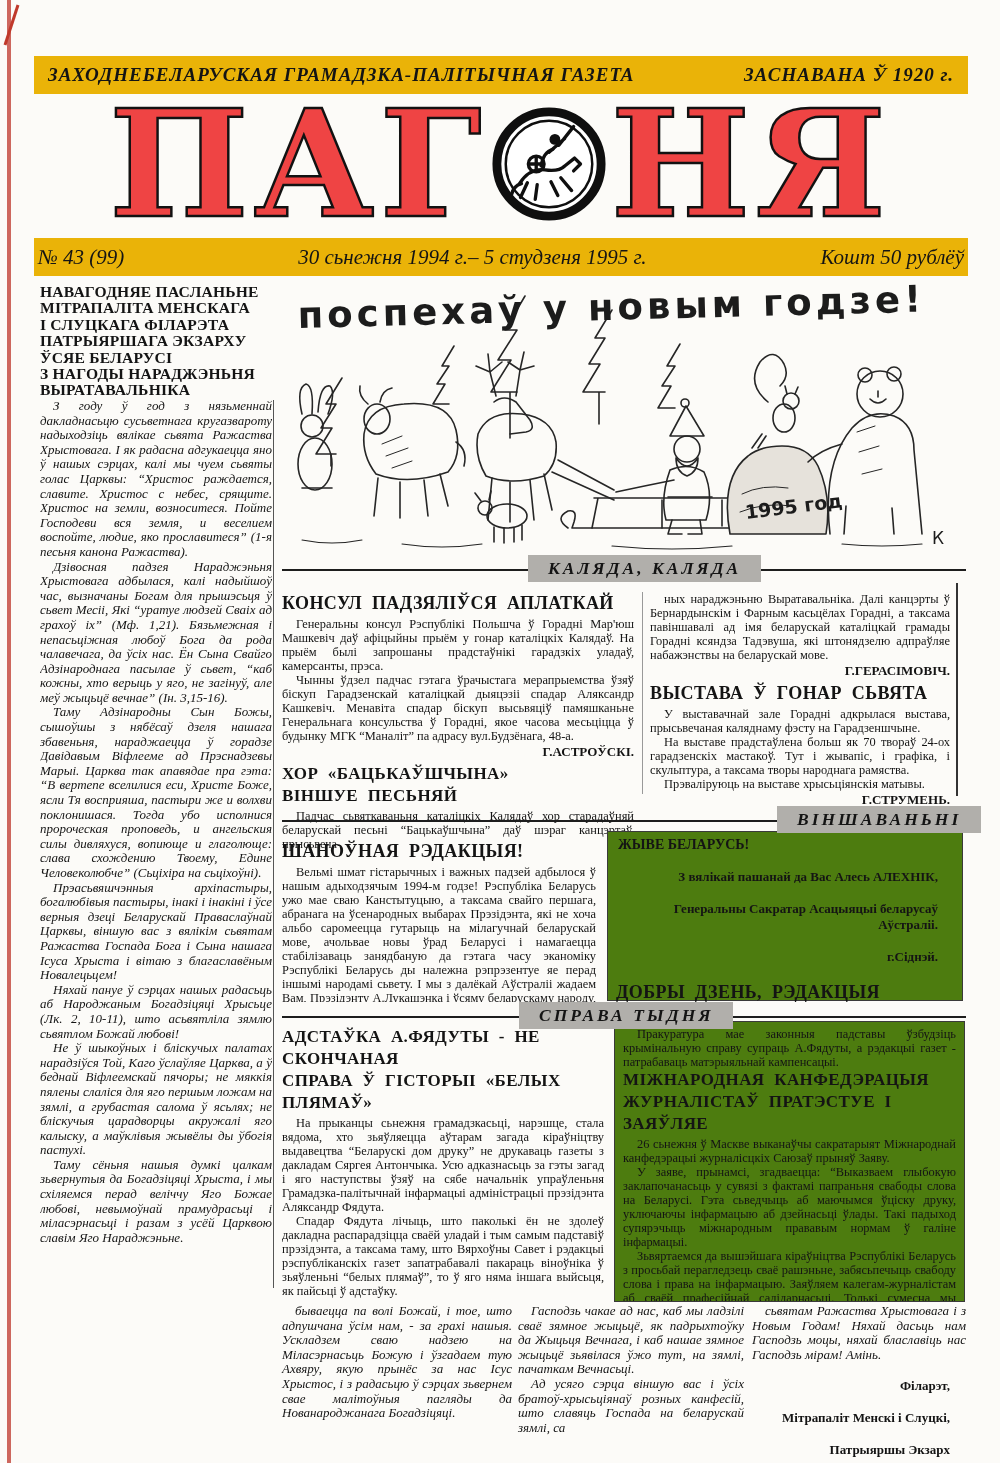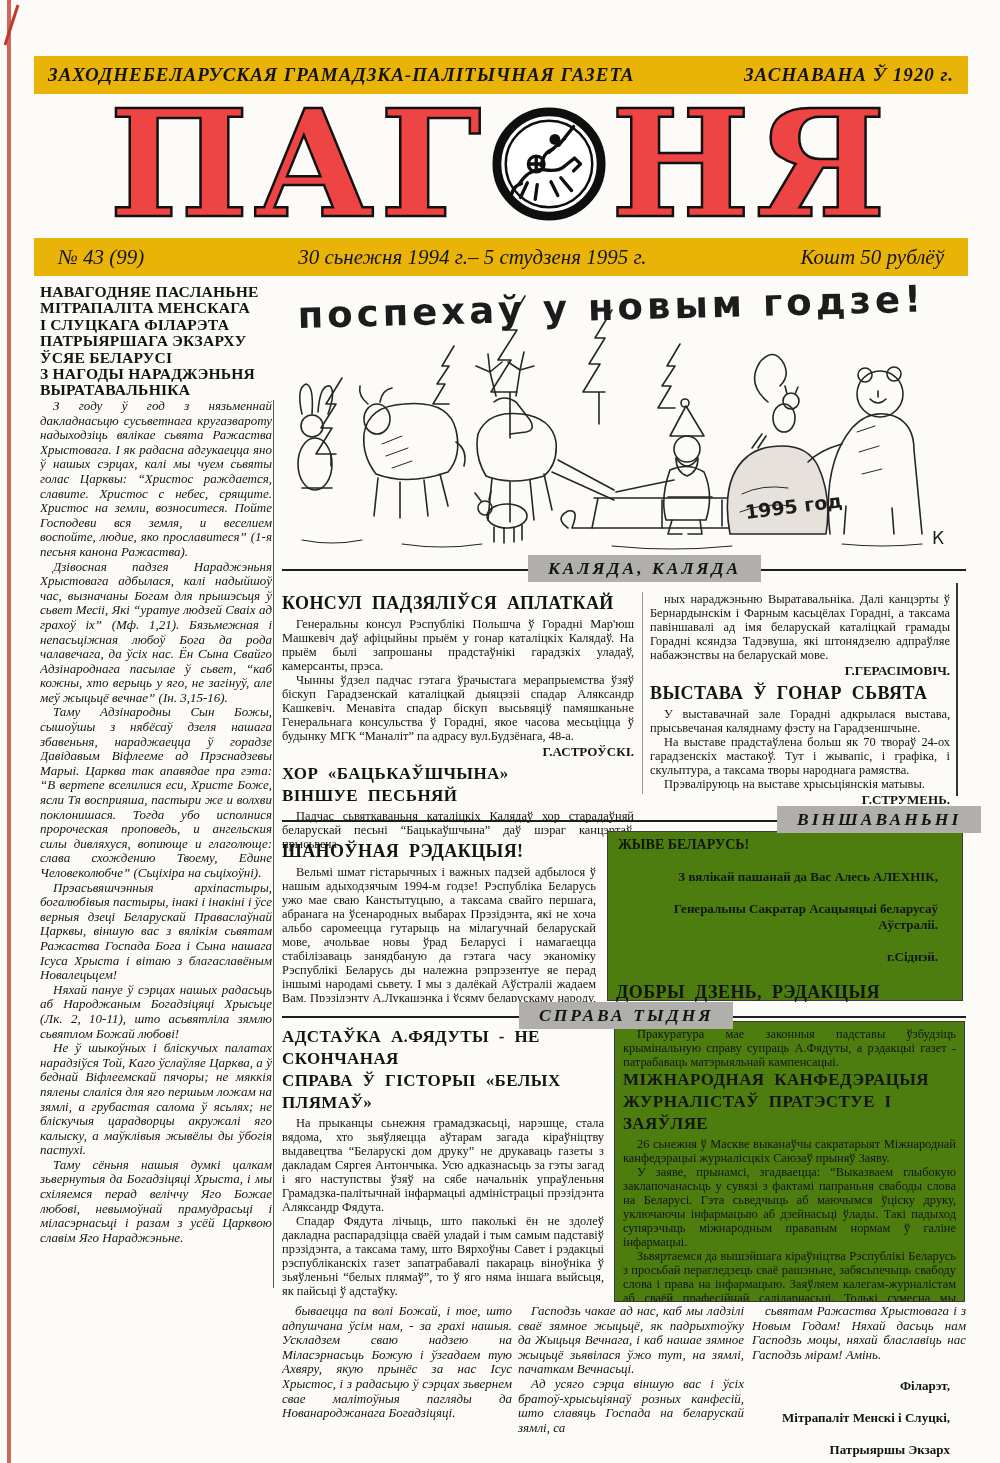--- a/index.html
+++ b/index.html
@@ -6,21 +6,21 @@
   #page{position:relative;width:1000px;height:1463px;margin:0 auto;background:#fcfbf8;
         font-family:"Liberation Serif","DejaVu Serif",serif;color:#141414;overflow:hidden;}
   .abs{position:absolute;}
   
   .red-edge{left:7px;top:0;width:4px;height:1463px;background:#c44c43;opacity:.85;}
   .red-tick{left:10px;top:4px;width:3px;height:42px;background:#c0392b;transform:rotate(18deg);}
   
   .strip{background:#eab308;}
   .banner{left:34px;top:56px;width:934px;height:38px;display:flex;align-items:center;justify-content:space-between;padding:0 14px;box-sizing:border-box;}
   .banner .t{font-style:italic;font-weight:bold;font-size:19px;letter-spacing:1px;white-space:nowrap;}
-  .issue{left:34px;top:238px;width:934px;height:38px;display:flex;align-items:center;justify-content:space-between;padding:0 24px;box-sizing:border-box;}
+  .issue{left:34px;top:238px;width:934px;height:38px;display:flex;align-items:center;justify-content:space-between;padding:0 4px;box-sizing:border-box;}
   .issue .t{font-style:italic;font-size:21px;white-space:nowrap;}
   
   .masthead{left:0;top:90px;width:1000px;height:148px;display:flex;align-items:center;justify-content:center;}
   .mast-txt{font-family:"DejaVu Serif",serif;font-weight:bold;font-size:148px;line-height:1;letter-spacing:5px;color:#ef4444;-webkit-text-stroke:2.5px #121212;}
   .emblem{width:118px;height:118px;margin:0 3px;}
   
   .hline{background:#1d1d1d;height:2px;}
   .vline{background:#555;width:1px;}
   
   .secbox{background:#b1afab;height:27px;line-height:27px;padding:0 20px;font-style:italic;font-weight:bold;font-size:17.5px;letter-spacing:3px;white-space:nowrap;z-index:3;}

